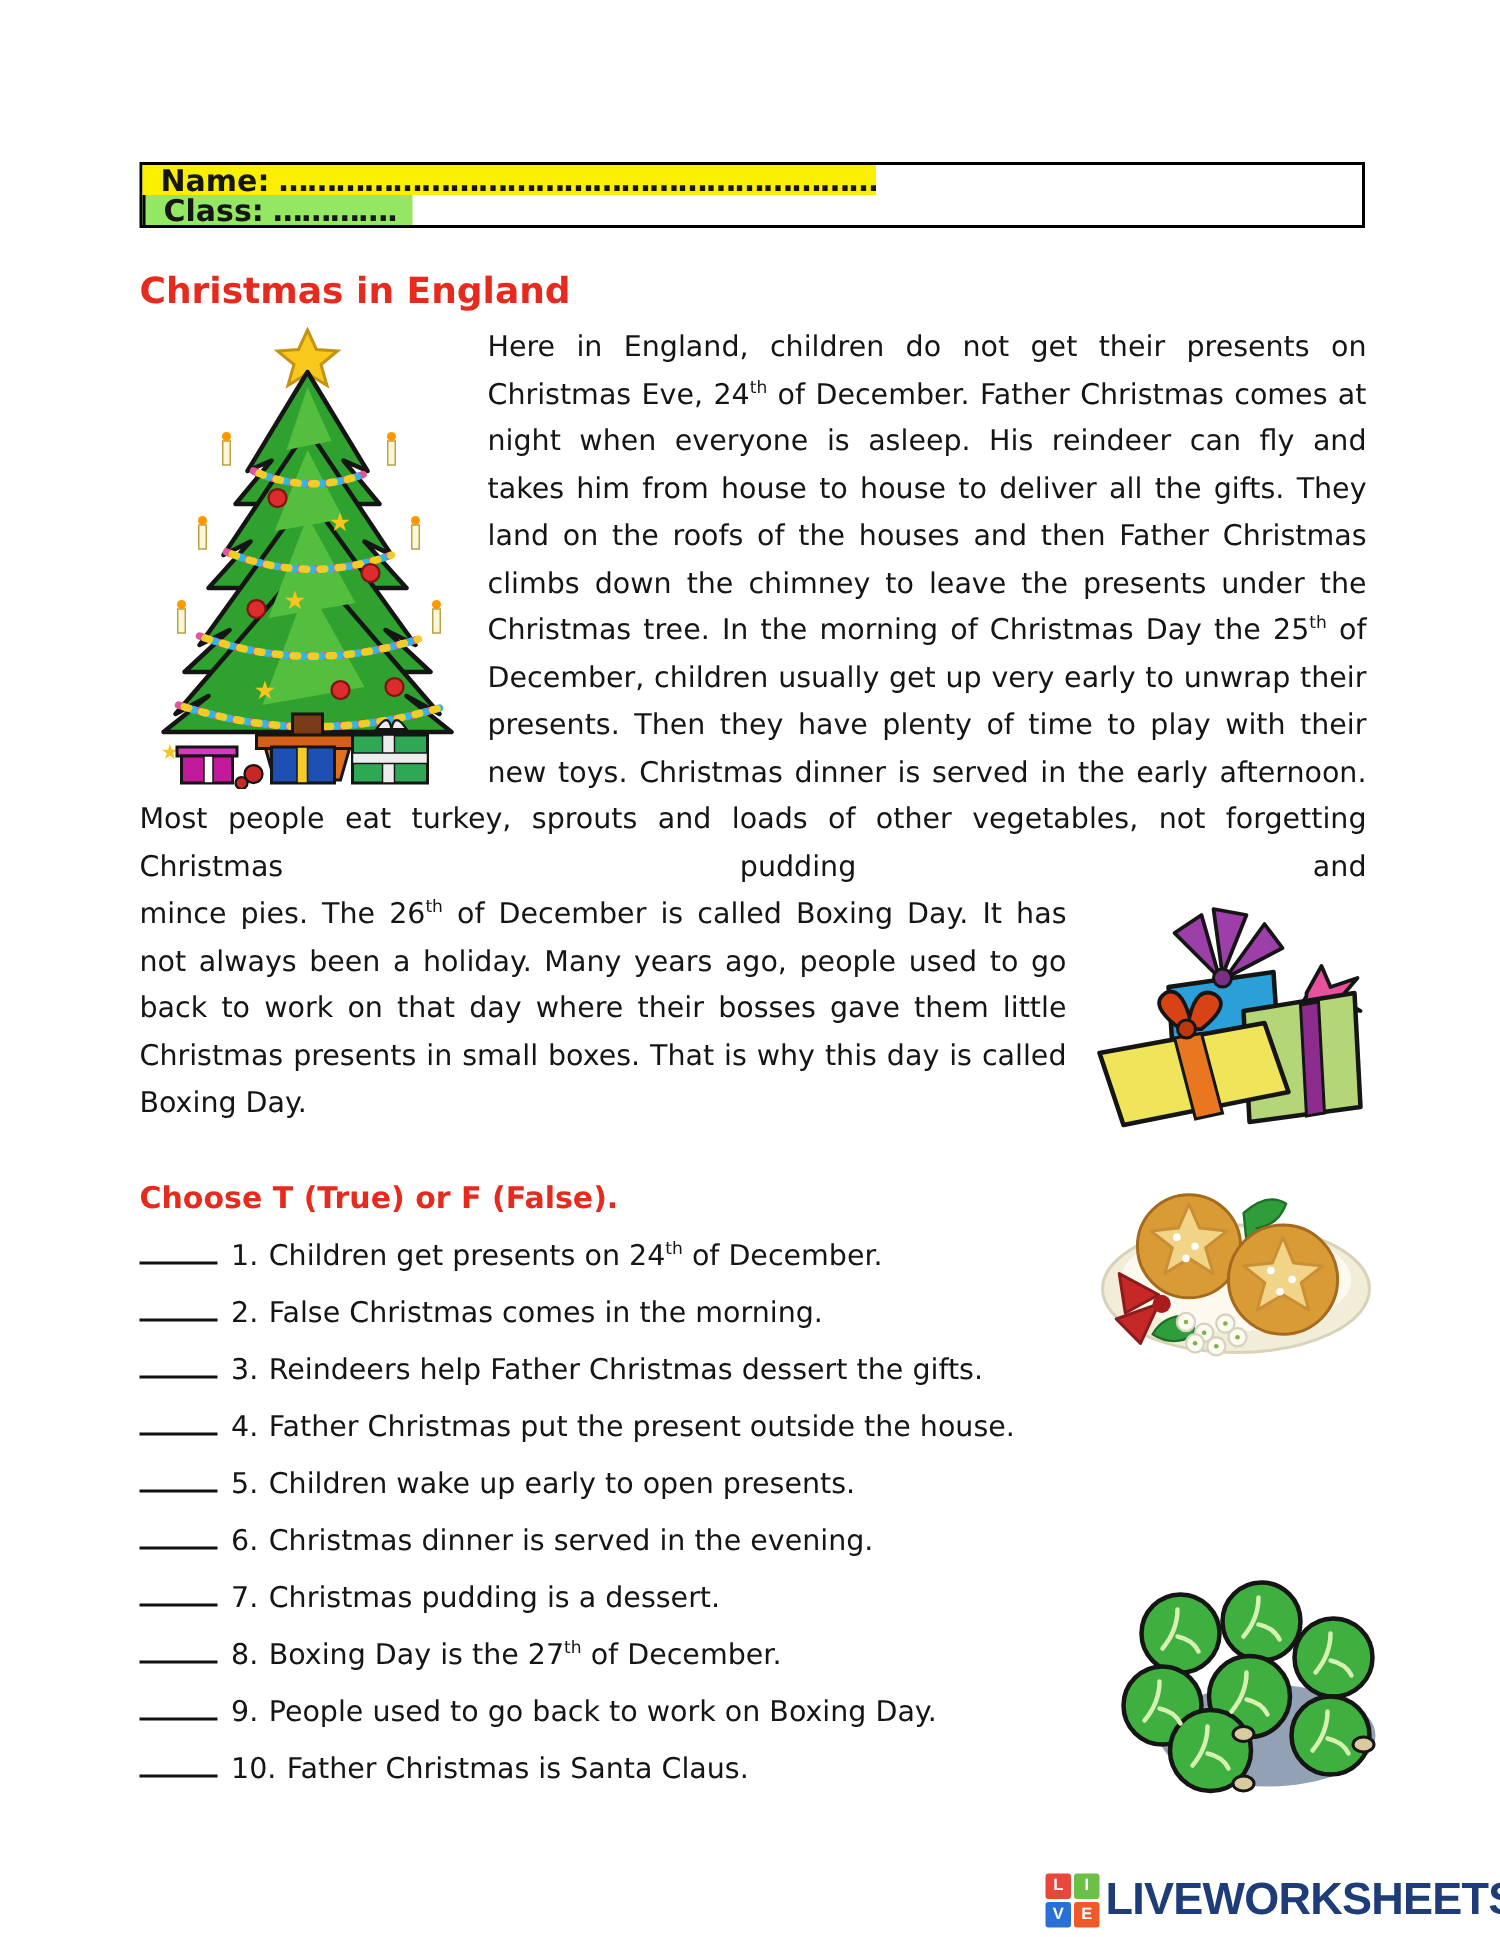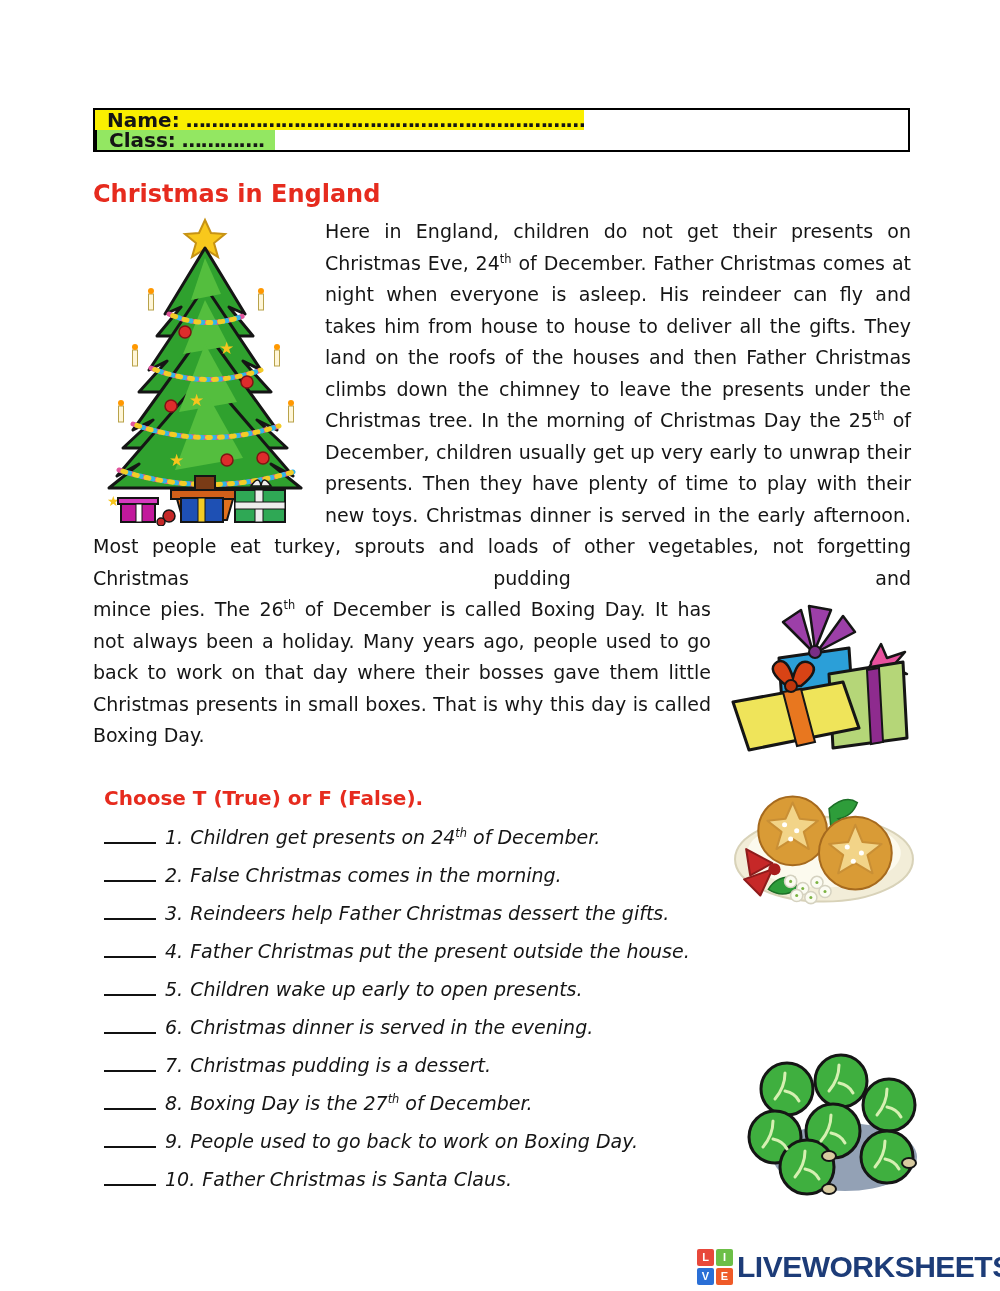--- a/index.html
+++ b/index.html
@@ -25,23 +25,23 @@
   .passage{position:absolute;left:93px;top:216px;width:818px;font-size:19px;
            line-height:31.5px;text-align:justify;}
   .passage p{margin:0;}
   .p1{text-align-last:justify;}
   .p2{text-align-last:left;}
   sup{font-size:60%;line-height:0;vertical-align:super;}
   .tree-float{float:left;width:224px;height:312px;margin:-2px 8px 2px 0;}
   .presents-float{float:right;width:190px;height:162px;margin:2px 0 2px 10px;}
 
   
-  .quiz{position:absolute;left:93px;top:786px;width:700px;margin-left:11px;}
+  .quiz{position:absolute;left:93px;top:786px;width:700px;}
   .instruction{color:#e62b1e;font-weight:bold;font-size:20px;margin-bottom:12px;}
-  .q-row{font-size:19px;line-height:30px;margin-bottom:8px;white-space:nowrap;font-style:italic;}
+  .q-row{font-size:19px;line-height:30px;margin-bottom:8px;white-space:nowrap;}
   .blank{display:inline-block;width:52px;border-bottom:2px solid #111;height:0.95em;
          margin-right:9px;}
   .q-num{margin-right:7px;}
 
   
   .pies{position:absolute;left:732px;top:786px;width:184px;height:120px;}
   .sprouts{position:absolute;left:741px;top:1045px;width:178px;height:152px;}
 
   
   .logo{position:absolute;left:697px;top:1249px;display:flex;align-items:center;gap:4px;

